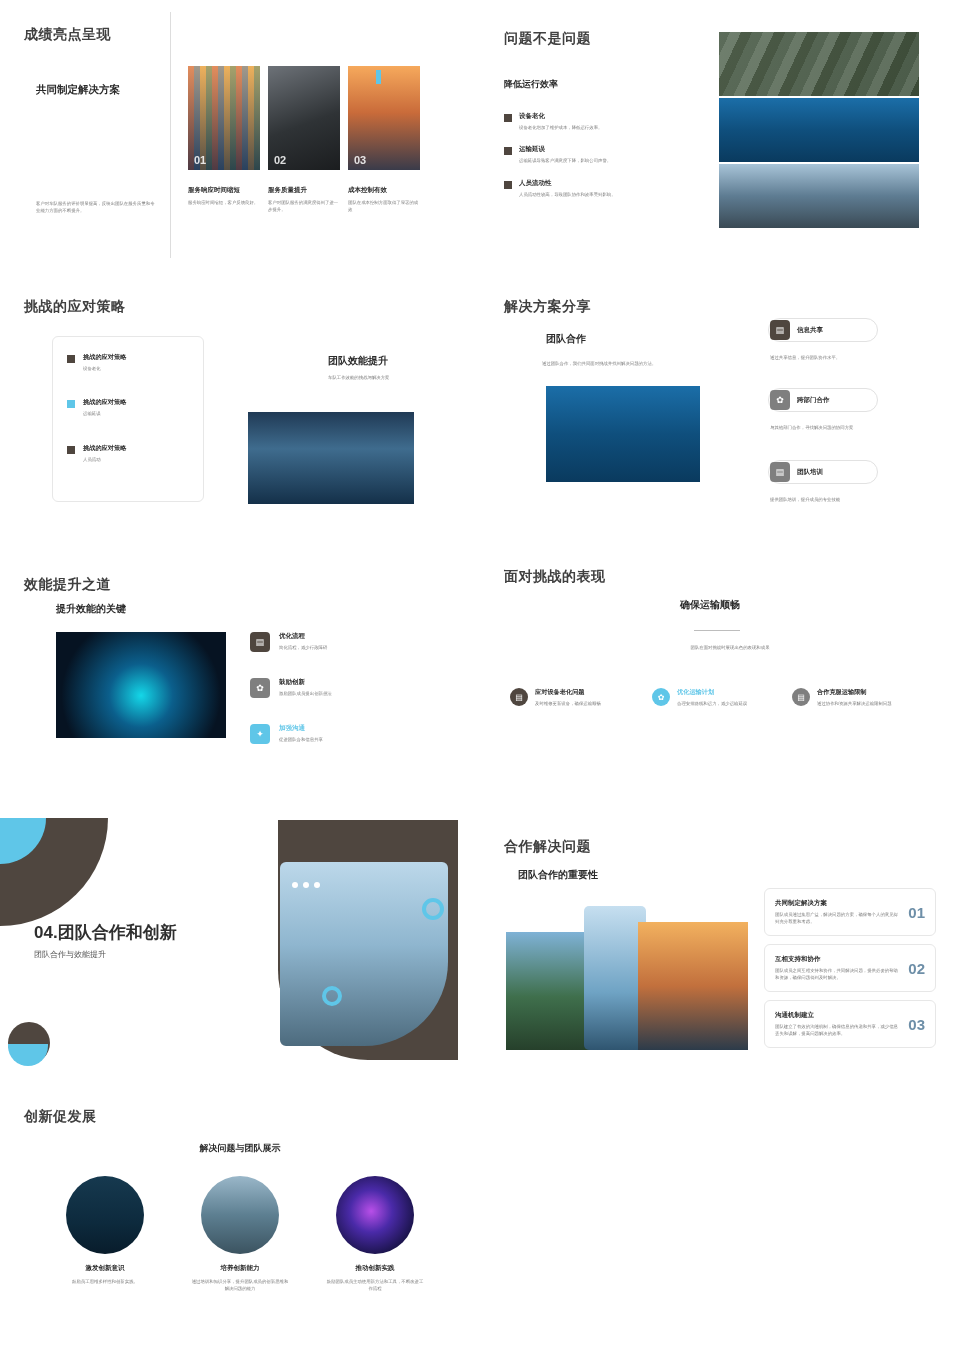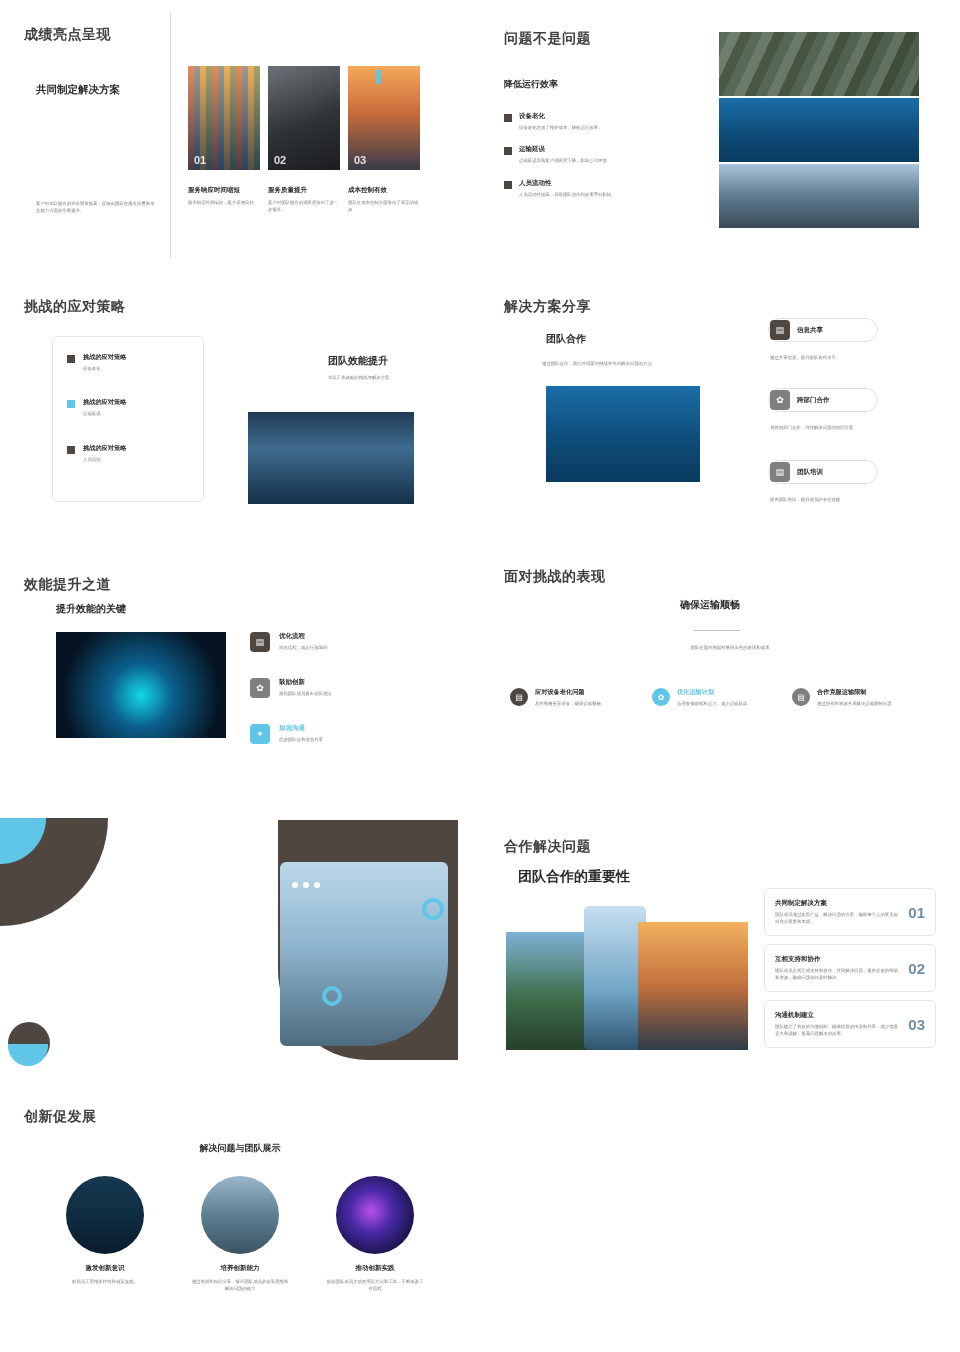--- a/index.html
+++ b/index.html
@@ -312,25 +312,29 @@
     <div style="position:absolute;right:22px;top:10px;width:180px;height:240px;border-radius:0 0 0 90px;overflow:hidden;background:#4f463f;"></div>
     <div style="position:absolute;right:32px;top:52px;width:168px;height:184px;border-radius:6px 6px 84px 6px;overflow:hidden;" class="img img-sky-car"></div>
     <div class="dots3" style="right:160px;top:72px;">
         <span></span>
         <span></span>
         <span></span>
       </div>
     <div class="ring" style="right:36px;top:88px;width:22px;height:22px;"></div>
     <div class="ring" style="right:138px;top:176px;width:20px;height:20px;"></div>
 
+    <div style="position:absolute;left:34px;top:112px;width:210px;">
+      <div class="big-num"><span>04.</span><span>团队合作和创新</span></div>
+      <div class="big-sub">团队合作与效能提升</div>
+    </div>
   </div>
 
   <div class="slide">
     <div style="position:absolute;left:24px;top:28px;" class="sec-title">合作解决问题</div>
-    <div style="position:absolute;left:38px;top:58px;font-size:14px;font-weight:bold;color:#2b2b2b;">团队合作的重要性</div>
+    <div style="position:absolute;left:38px;top:58px;font-size:10px;font-weight:bold;color:#2b2b2b;">团队合作的重要性</div>
 
     <div style="position:absolute;left:26px;top:122px;width:88px;height:118px;" class="img img-truck"></div>
     <div style="position:absolute;left:104px;top:96px;width:62px;height:144px;border-radius:5px;" class="img img-phone"></div>
     <div style="position:absolute;left:158px;top:112px;width:110px;height:128px;" class="img img-plane2"></div>
 
     <div class="card" style="position:absolute;left:284px;top:78px;width:172px;height:48px;padding:7px 10px;display:flex;align-items:center;justify-content:space-between;">
       <div style="width:124px;">
         <div style="font-size:6.5px;font-weight:bold;color:#2b2b2b;">共同制定解决方案</div>
         <div class="tiny-txt" style="margin-top:3px;">团队成员通过集思广益，解决问题的方案，确保每个人的意见得到充分尊重和考虑。</div>
       </div>

